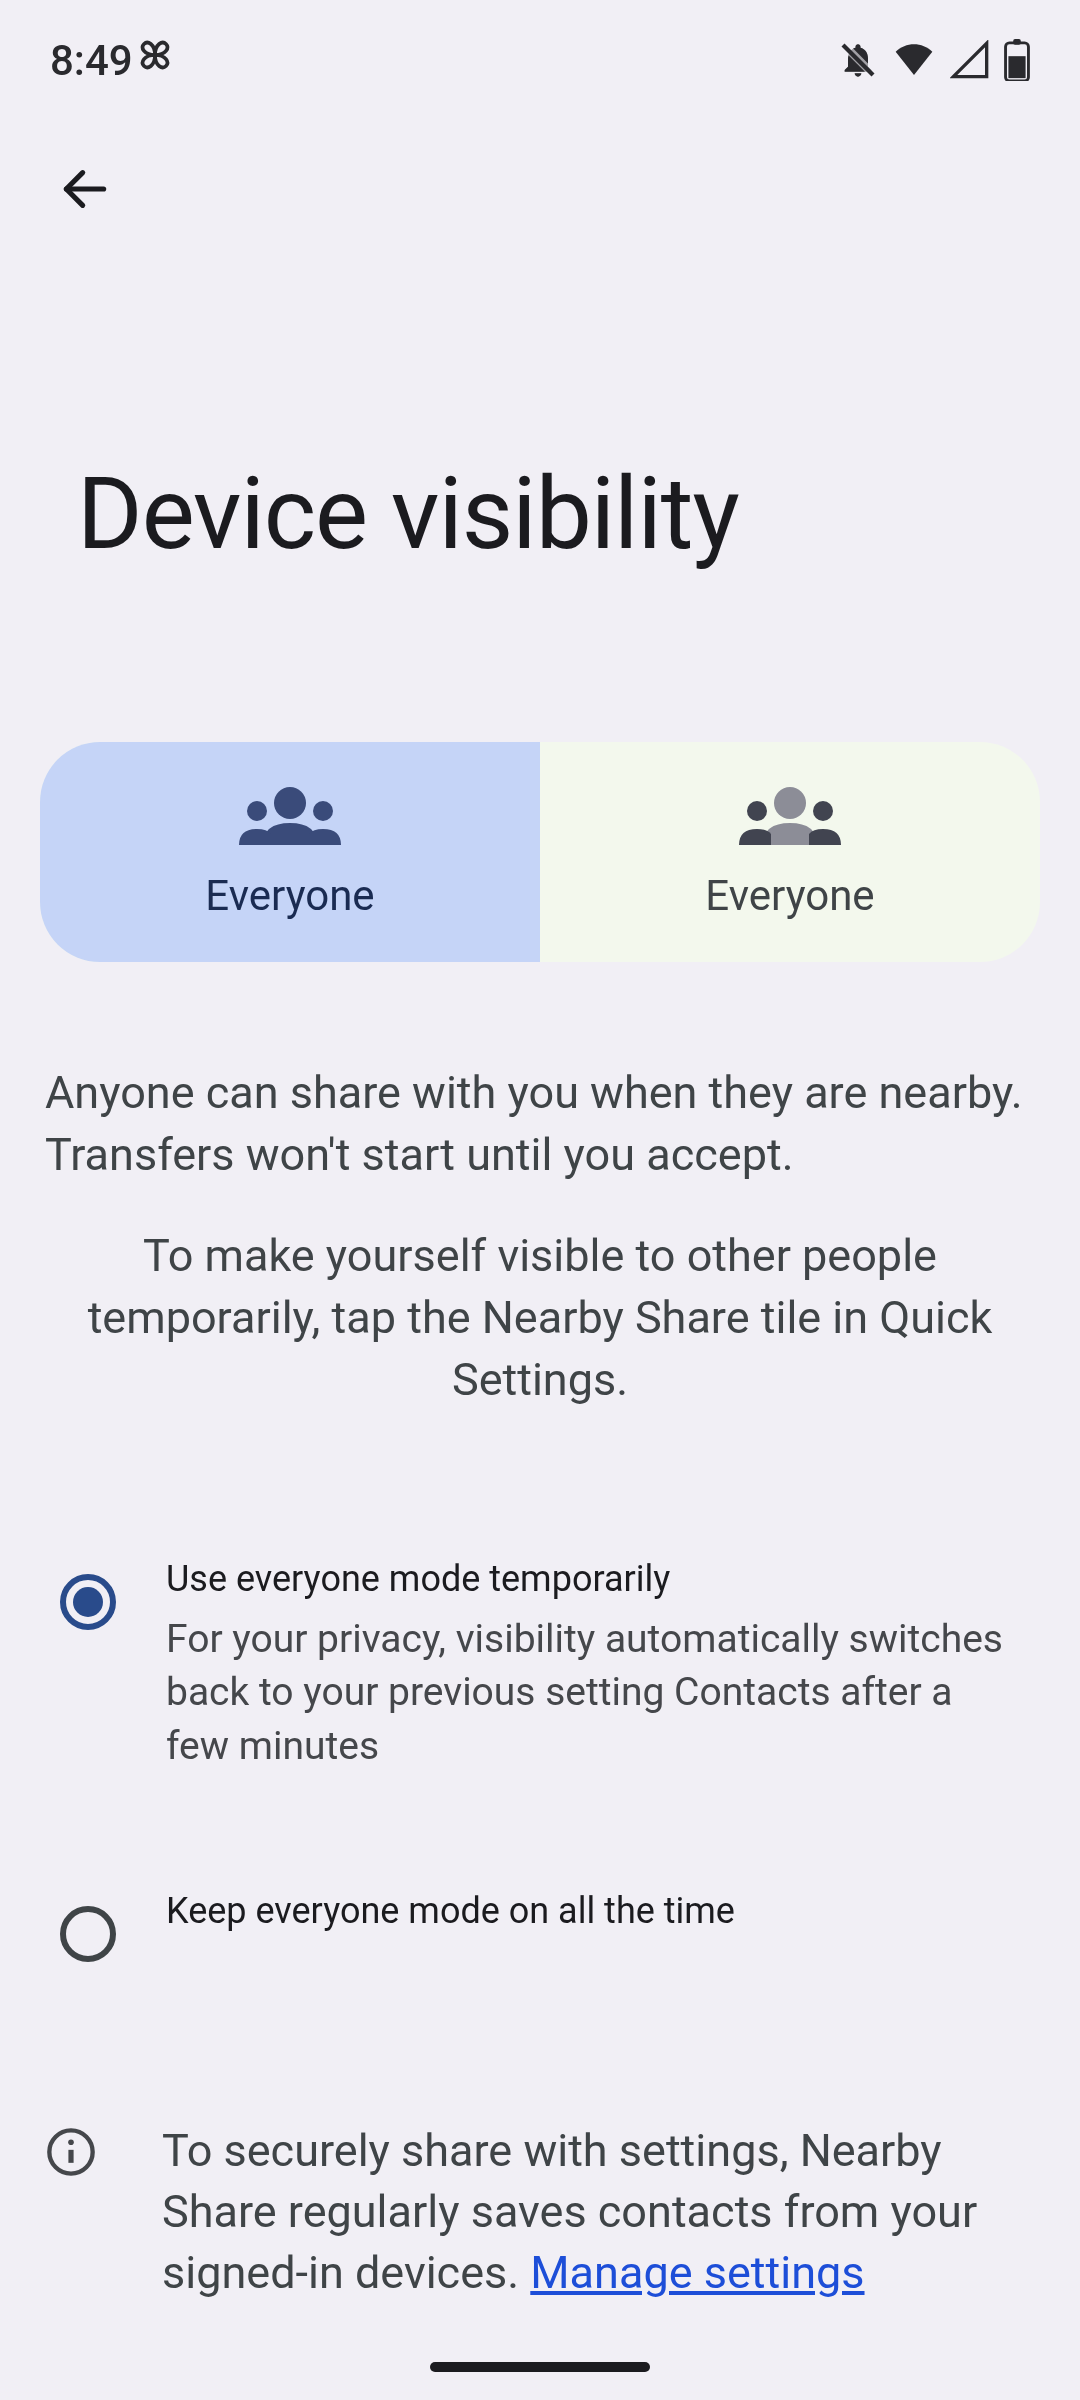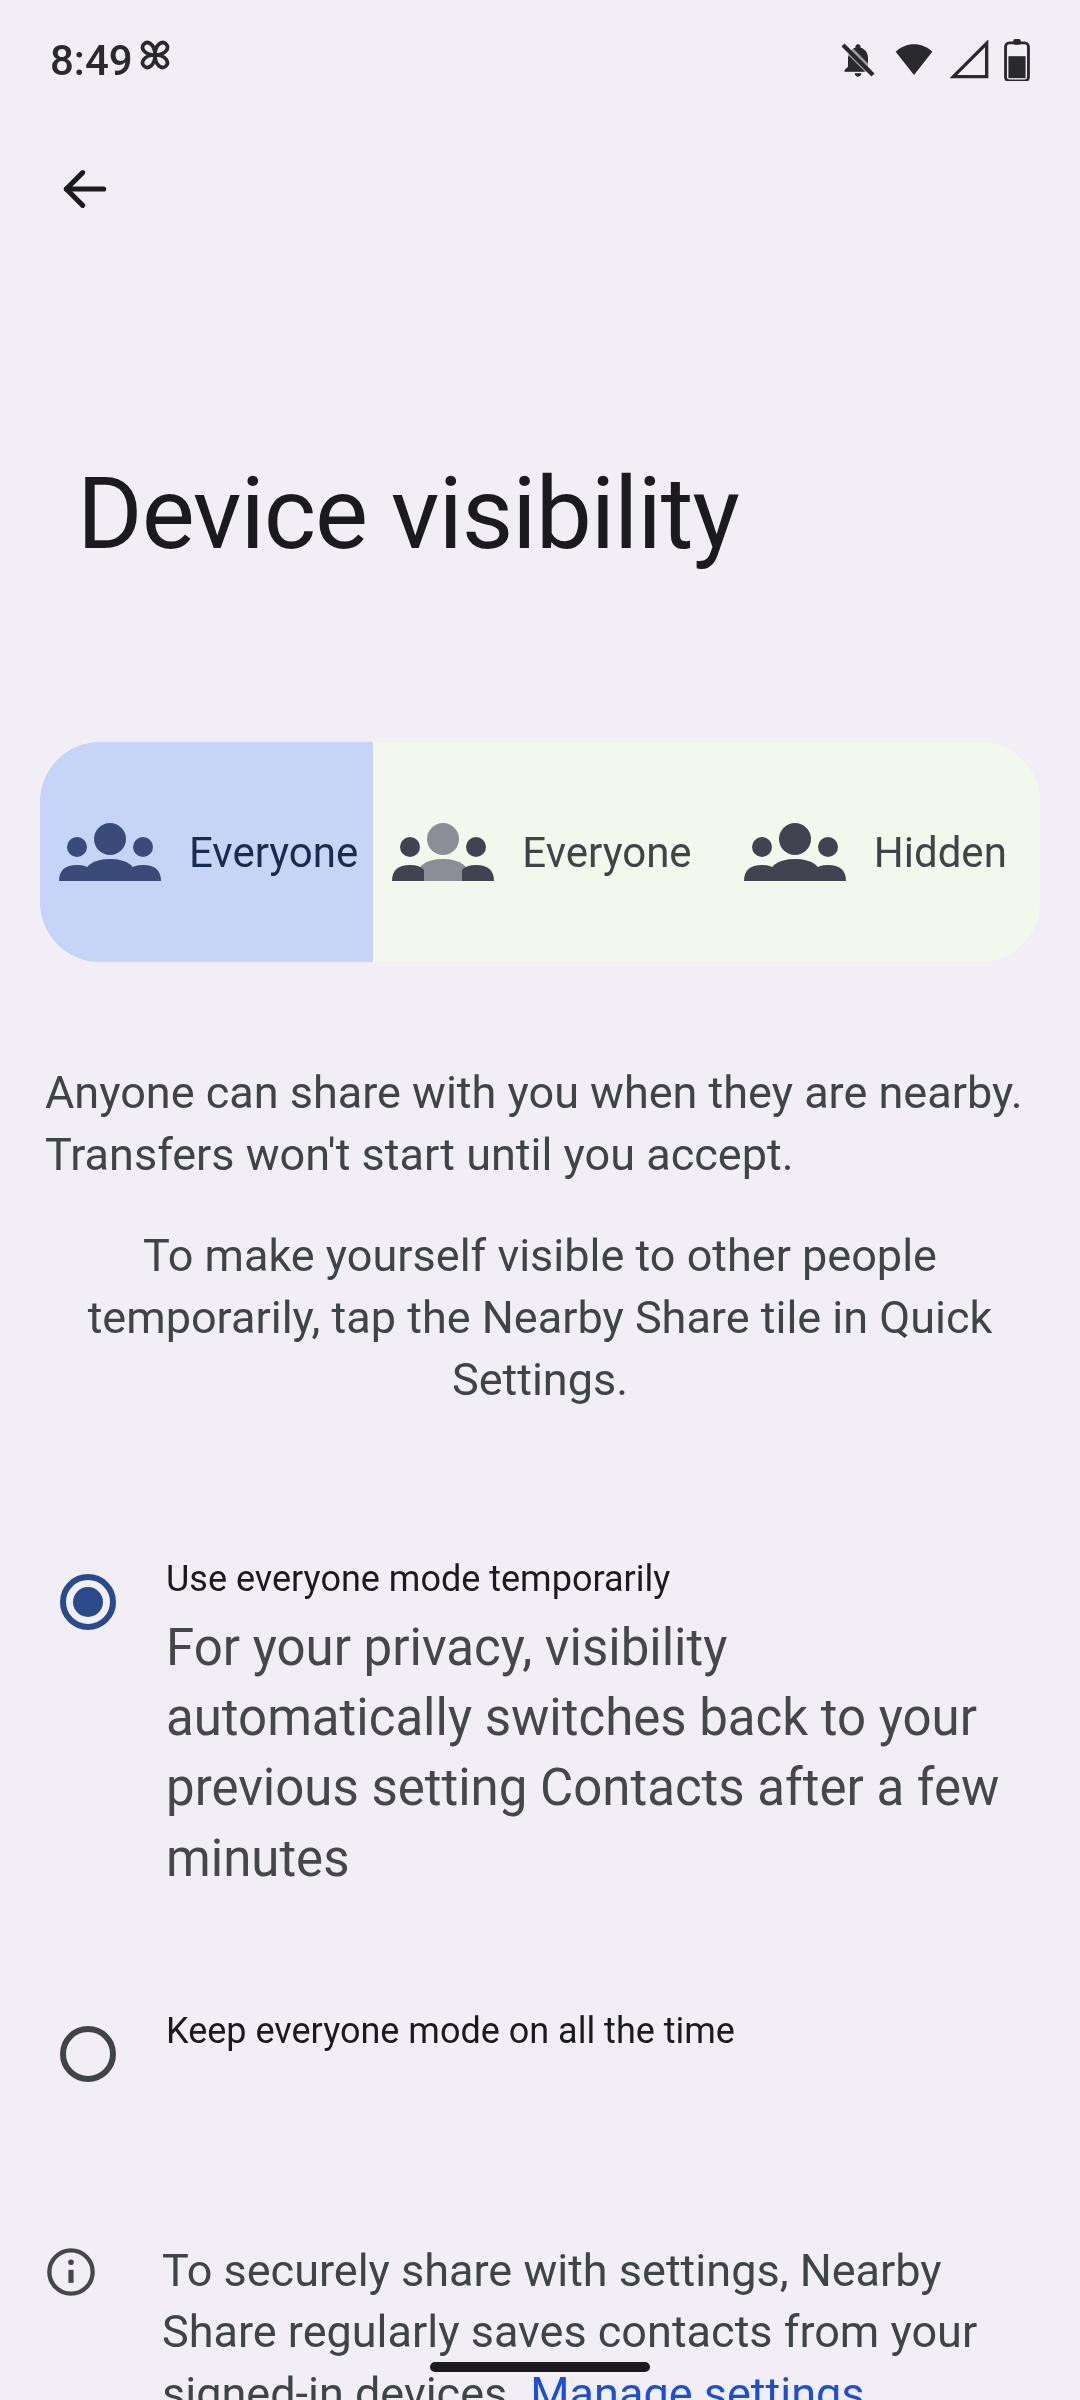--- a/index.html
+++ b/index.html
@@ -50,21 +50,21 @@
     margin: 170px 40px 0 40px;
     display: flex;
     background: #f3f8ed;
     border-radius: 60px;
     overflow: hidden;
     height: 220px;
   }
   .segment {
     flex: 1;
     display: flex;
-    flex-direction: row;
+    flex-direction: column;
     align-items: center;
     justify-content: center;
     gap: 24px;
     cursor: pointer;
     font-size: 42px;
     color: #3f4447;
   }
   .segment.selected {
     background: #c5d4f7;
     color: #1a2b52;
@@ -108,21 +108,21 @@
     transform: translate(-50%, -50%);
   }
   .opt-body { flex: 1; }
   .opt-title {
     font-size: 36px;
     font-weight: 400;
     color: #1b1b1f;
     line-height: 1.18;
   }
   .opt-sub {
-    font-size: 51px;
+    font-size: 39px;
     color: #45474b;
     margin-top: 12px;
     line-height: 1.38;
   }
 
   
   .info-row {
     display: flex;
     align-items: flex-start;
     gap: 65px;
@@ -229,33 +229,20 @@
       <svg width="110" height="62" viewBox="0 0 110 62">
         <circle cx="55" cy="18" r="16" fill="#8c8d97"></circle>
         <path d="M28 60 Q28 38 55 38 Q82 38 82 60 Z" fill="#8c8d97"></path>
         <circle cx="22" cy="26" r="10" fill="#414450"></circle>
         <path d="M4 60 Q4 44 22 44 Q32 44 36 49 L36 60 Z" fill="#414450"></path>
         <circle cx="88" cy="26" r="10" fill="#414450"></circle>
         <path d="M106 60 Q106 44 88 44 Q78 44 74 49 L74 60 Z" fill="#414450"></path>
       </svg>
     </span>
     <span>Everyone</span>
-  </div>
-  <div class="segment">
-    <span>
-      <svg width="110" height="62" viewBox="0 0 110 62">
-        <circle cx="55" cy="18" r="16" fill="#414450"></circle>
-        <path d="M28 60 Q28 38 55 38 Q82 38 82 60 Z" fill="#414450"></path>
-        <circle cx="22" cy="26" r="10" fill="#414450"></circle>
-        <path d="M4 60 Q4 44 22 44 Q32 44 36 49 L36 60 Z" fill="#414450"></path>
-        <circle cx="88" cy="26" r="10" fill="#414450"></circle>
-        <path d="M106 60 Q106 44 88 44 Q78 44 74 49 L74 60 Z" fill="#414450"></path>
-      </svg>
-    </span>
-    <span>Hidden</span>
   </div>
 </div>
 
 <div class="desc">
   <p>Anyone can share with you when they are nearby. Transfers won't start until you accept.</p>
   <p>To make yourself visible to other people temporarily, tap the Nearby Share tile in Quick Settings.</p>
 </div>
 
 <div class="options">
   <div class="option">

